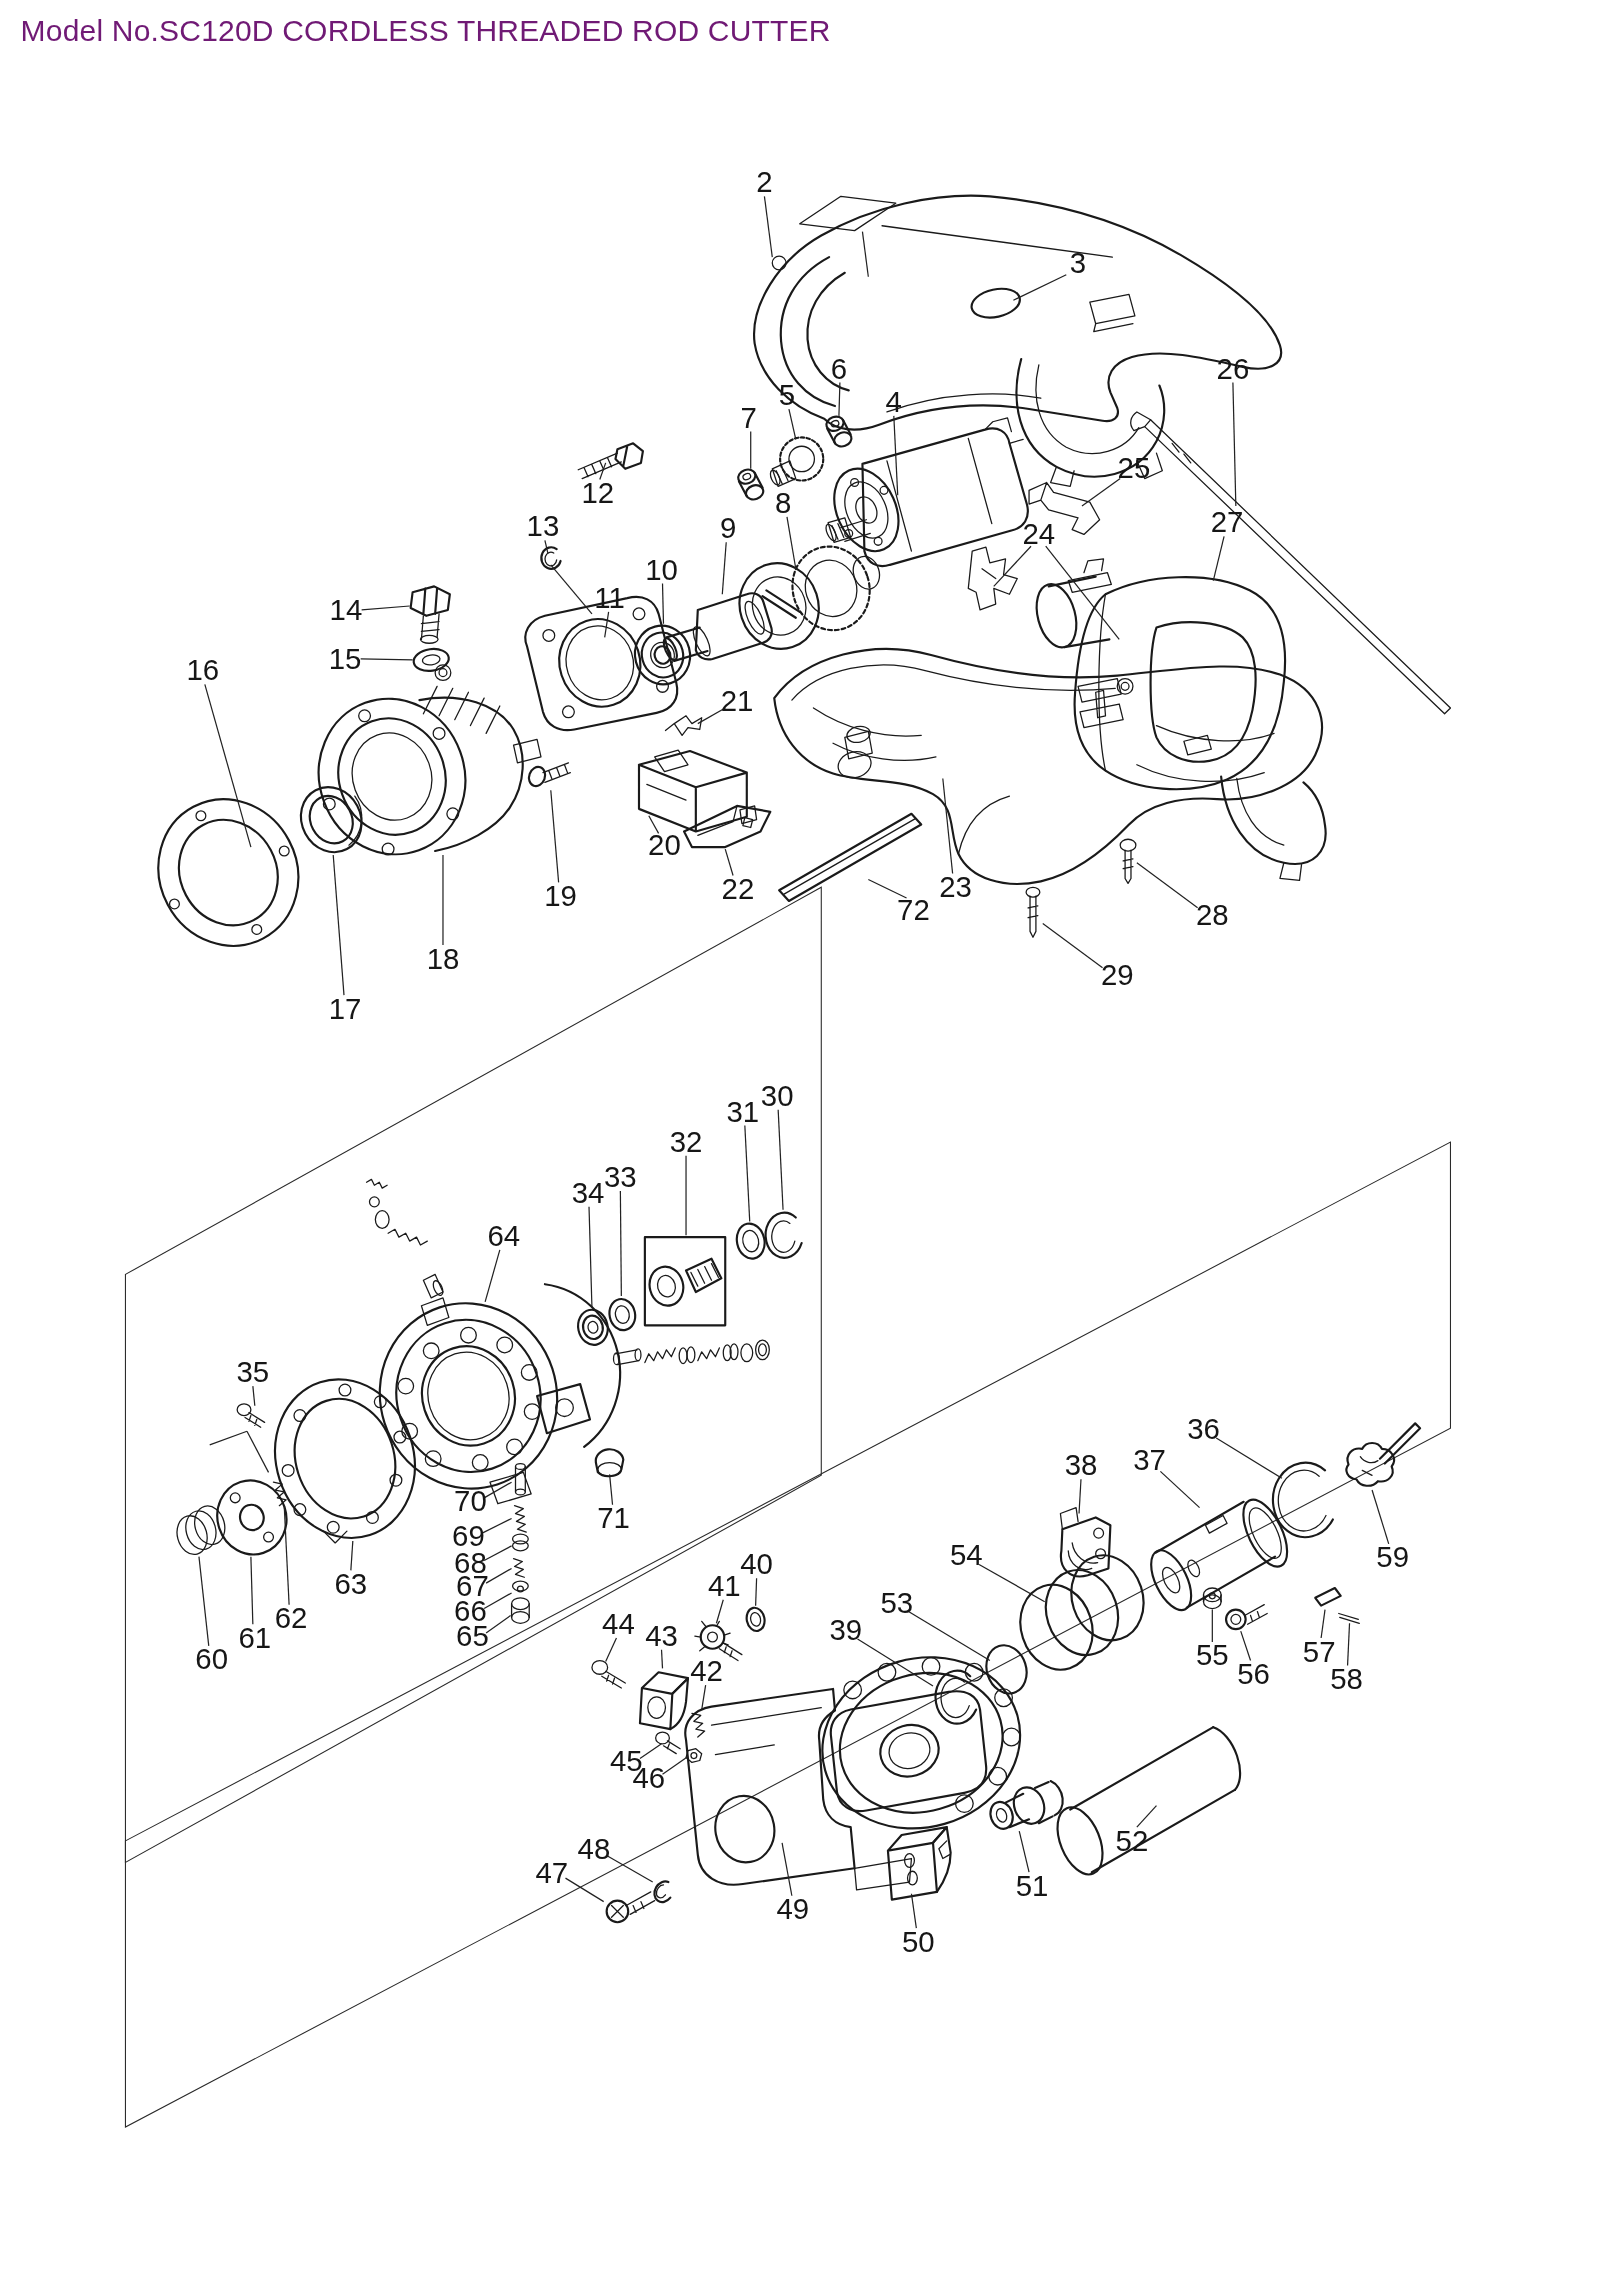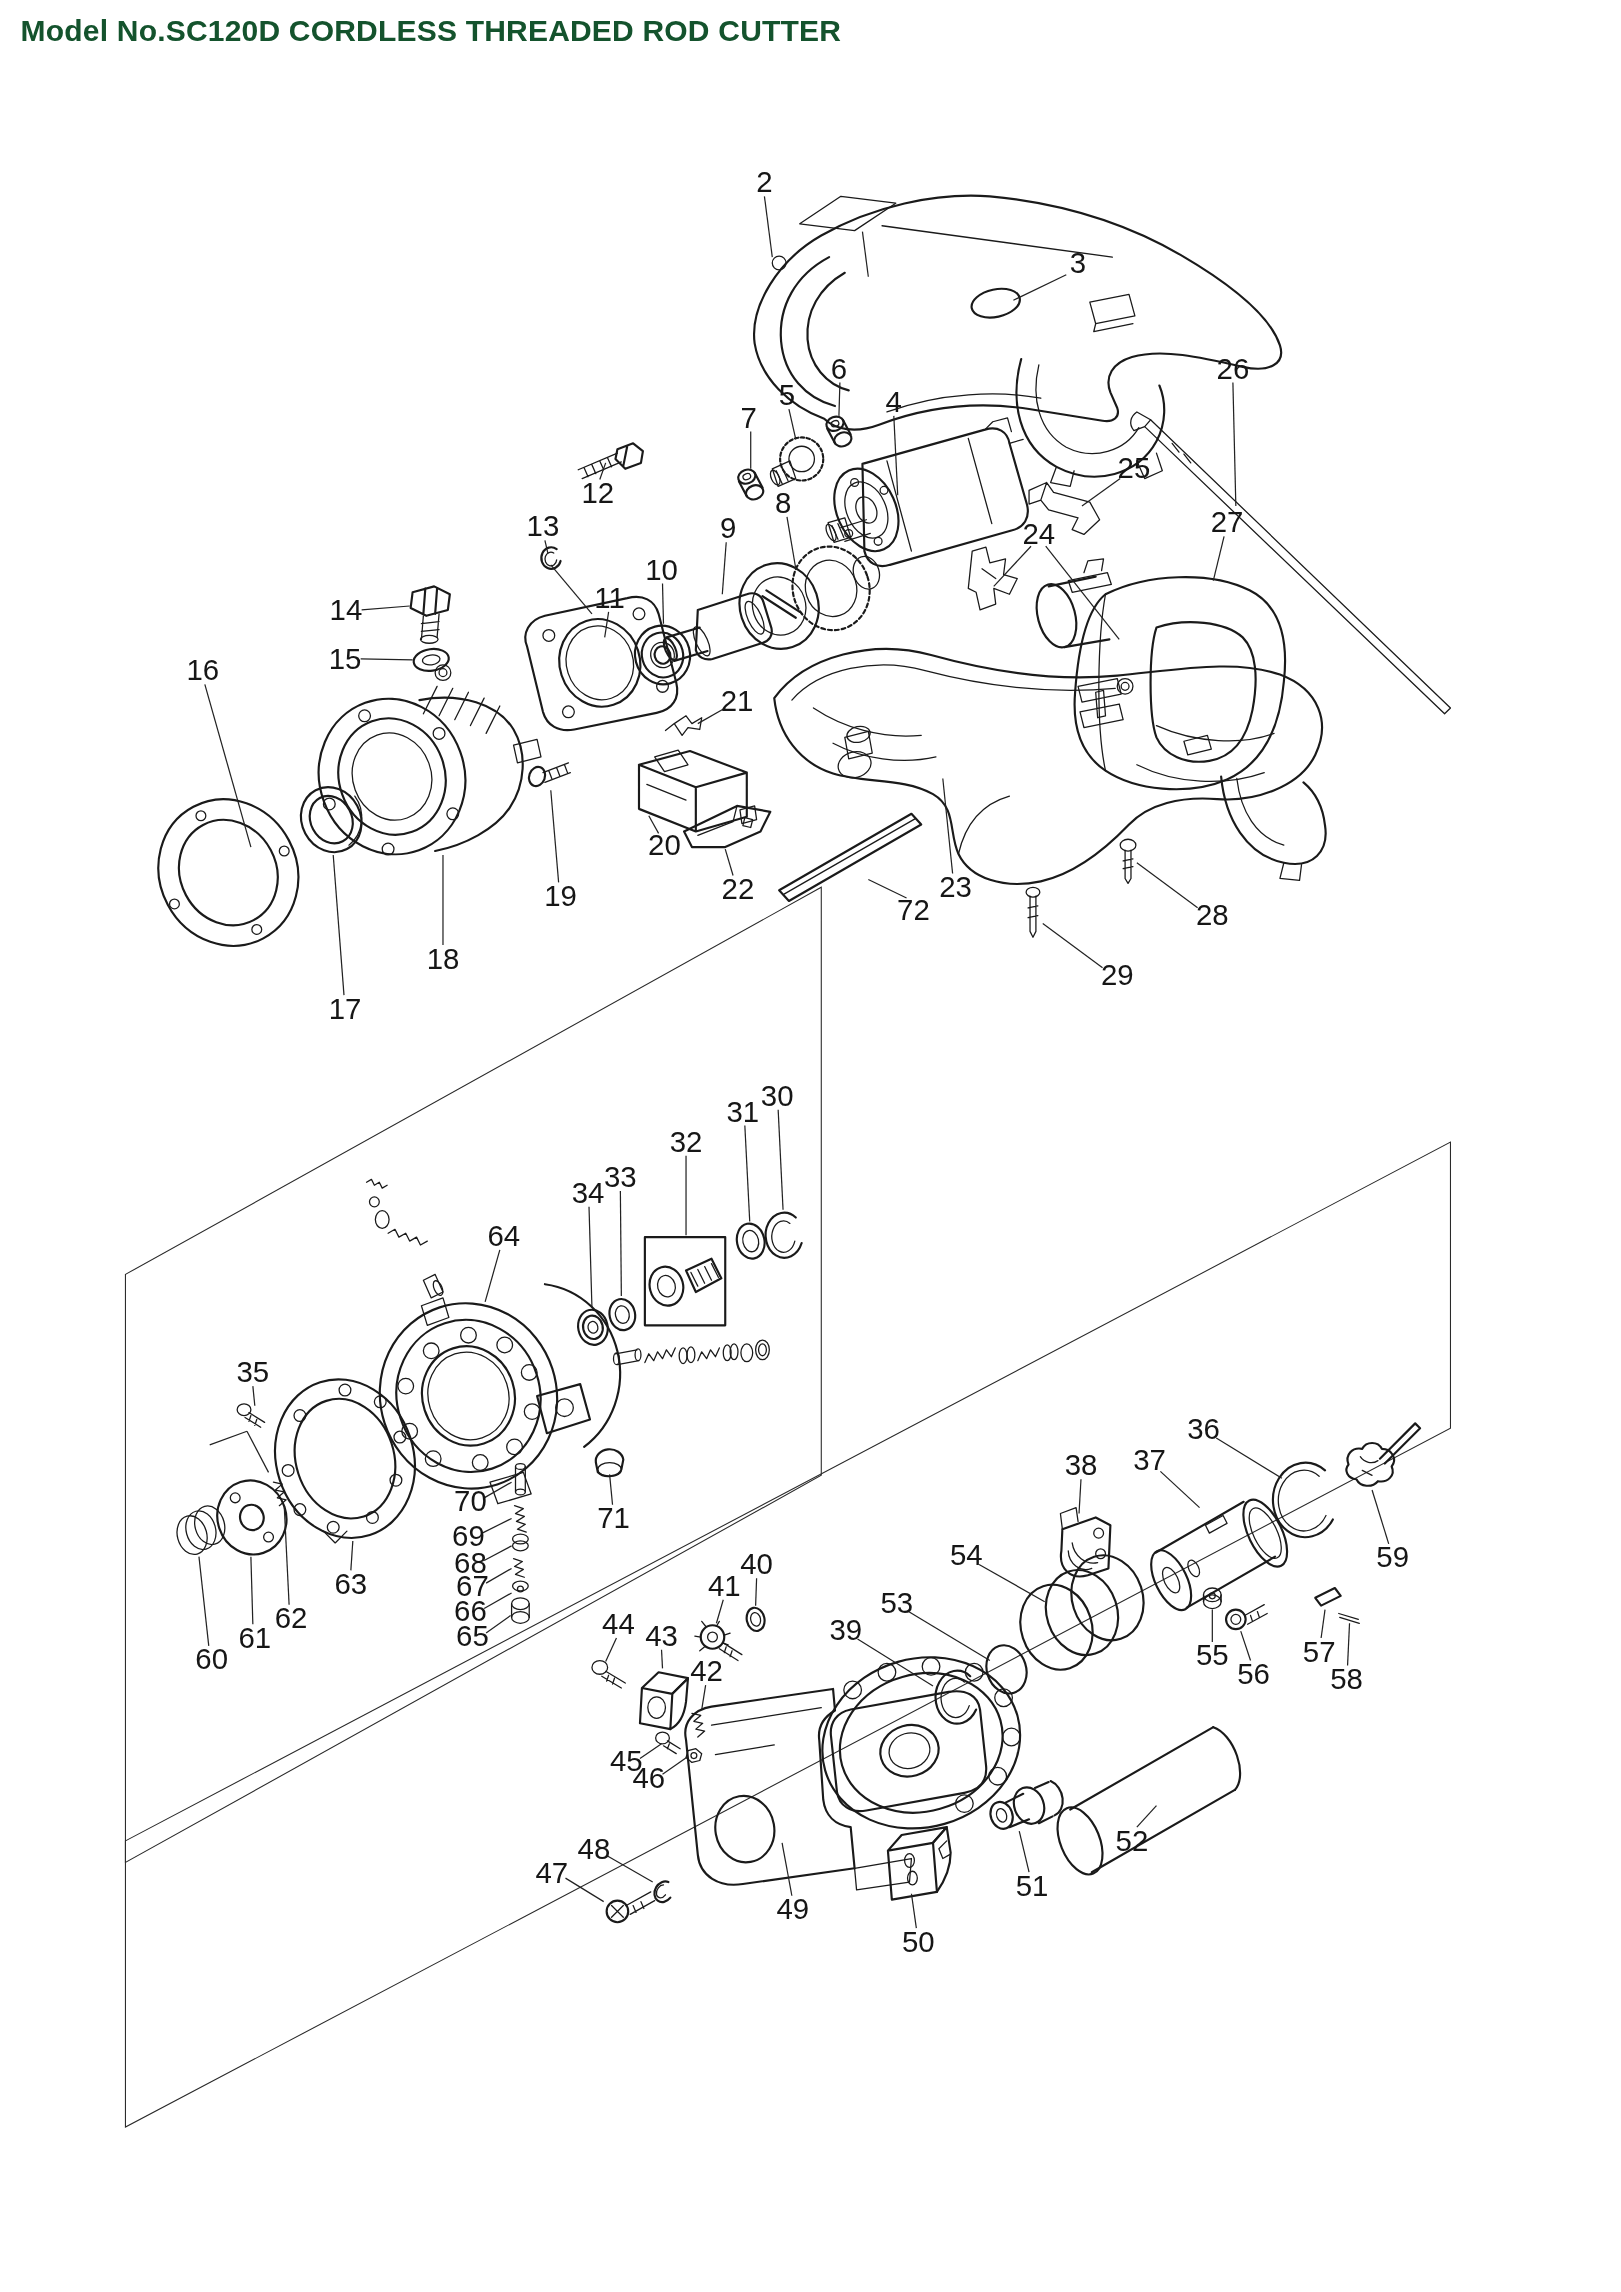--- a/index.html
+++ b/index.html
@@ -1,18 +1,18 @@
 <!DOCTYPE html>
 <html><head>
 <meta charset="utf-8">
 <style>
   html,body{margin:0;padding:0;background:#ffffff;}
   body{width:1621px;height:2293px;position:relative;font-family:"Liberation Sans",sans-serif;}
   .page{position:absolute;inset:0;background:#ffffff;}
-  .title{position:absolute;left:20.6px;top:13.7px;font-size:30px;font-weight:700;color:#14532d;letter-spacing:0.2px;}
+  .title{position:absolute;left:20.6px;top:13.7px;font-size:30px;font-weight:400;color:#701a75;letter-spacing:0.2px;}
   svg{position:absolute;left:0;top:0;}
   .part{stroke:#1a1a1a;fill:none;stroke-width:2.2;stroke-linecap:round;stroke-linejoin:round;}
   .thin{stroke-width:1.3;}
   .frame{stroke:#2a2a2a;fill:none;stroke-width:1.1;}
   .callout-text{font-family:"Liberation Sans",sans-serif;font-size:30px;fill:#161616;}
   .leader{stroke:#222;stroke-width:1.25;fill:none;}
 </style>
 </head>
 <body>
 

